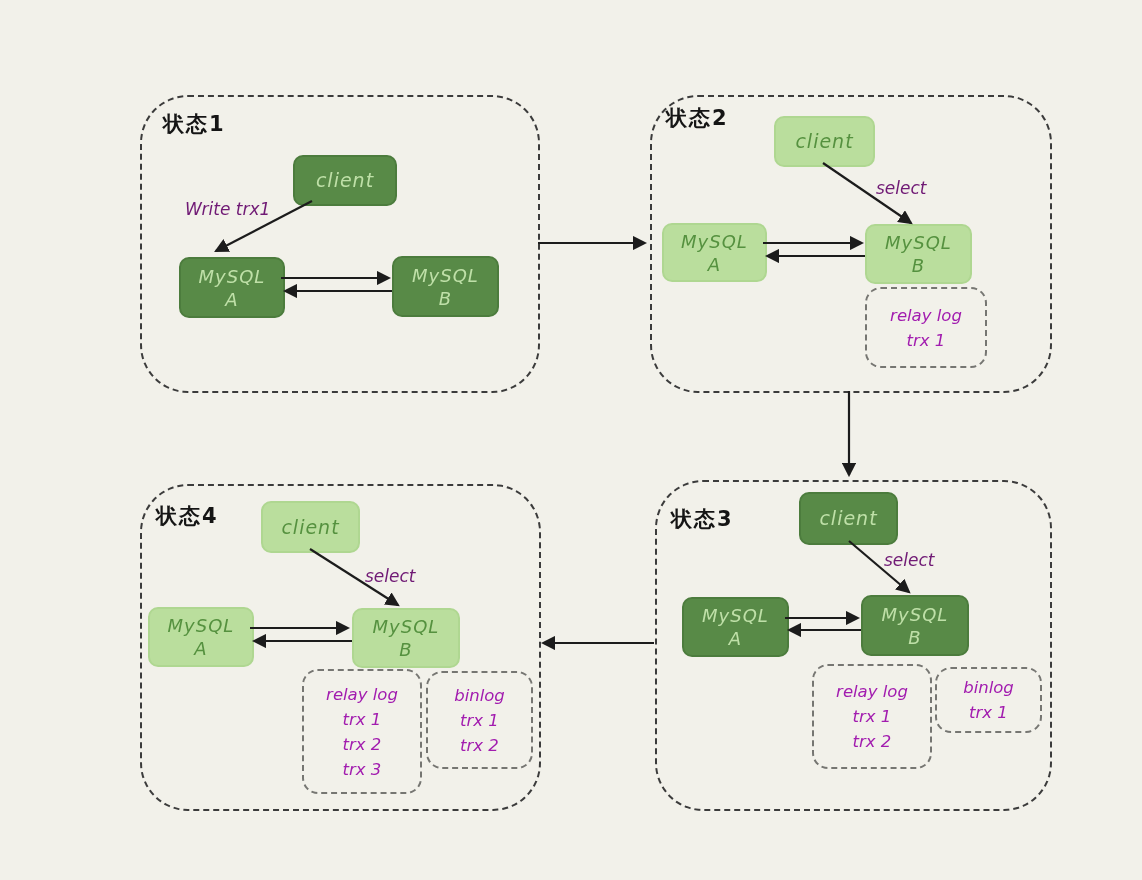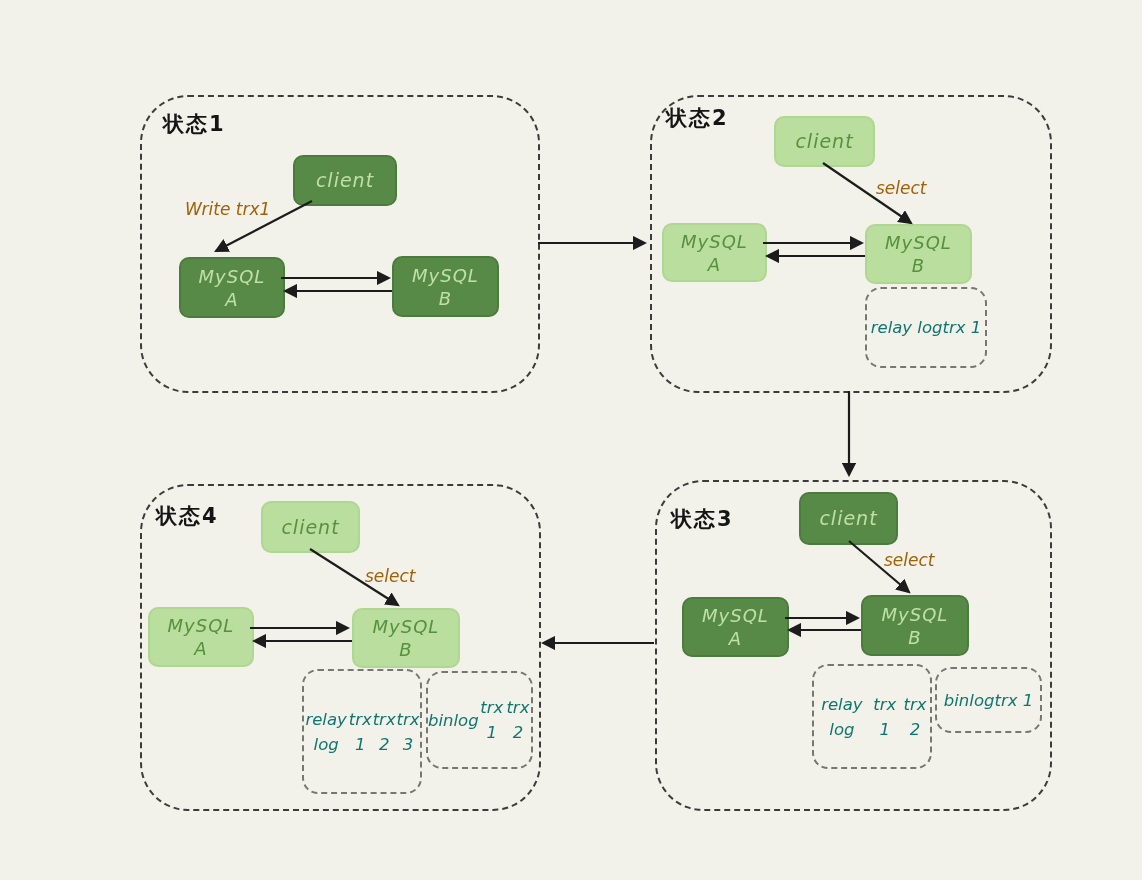--- a/index.html
+++ b/index.html
@@ -39,35 +39,35 @@
     line-height: 23px;
     letter-spacing: 1px;
   }
   .node.dark  { background: var(--box-dark, #588a47);  color: var(--box-dark-text, #bfe0a8);  border: 2px solid #4c7c3d; }
   .node.light { background: var(--box-light, #bade9d); color: var(--box-light-text, #55913f); border: 2px solid #afd791; }
   .client-node { font-size: 19px; }
   .log-box {
     position: absolute;
     border: 2px dashed #767672;
     border-radius: 16px;
-    color: #0f766e;
+    color: #a21caf;
     display: flex;
-    flex-direction: row;
+    flex-direction: column;
     align-items: center;
     justify-content: center;
     text-align: center;
     font-style: italic;
     font-size: 16.5px;
     line-height: 25px;
   }
   .edge-label {
     position: absolute;
     font-style: italic;
     font-size: 17px;
-    color: #a16207;
+    color: #701a75;
     white-space: nowrap;
   }
   svg.arrows {
     position: absolute;
     left: 0; top: 0;
     pointer-events: none;
   }
   svg.arrows line { stroke: var(--arrow, #1c1c1c); stroke-width: 2.2; }
 </style>
 </head>

